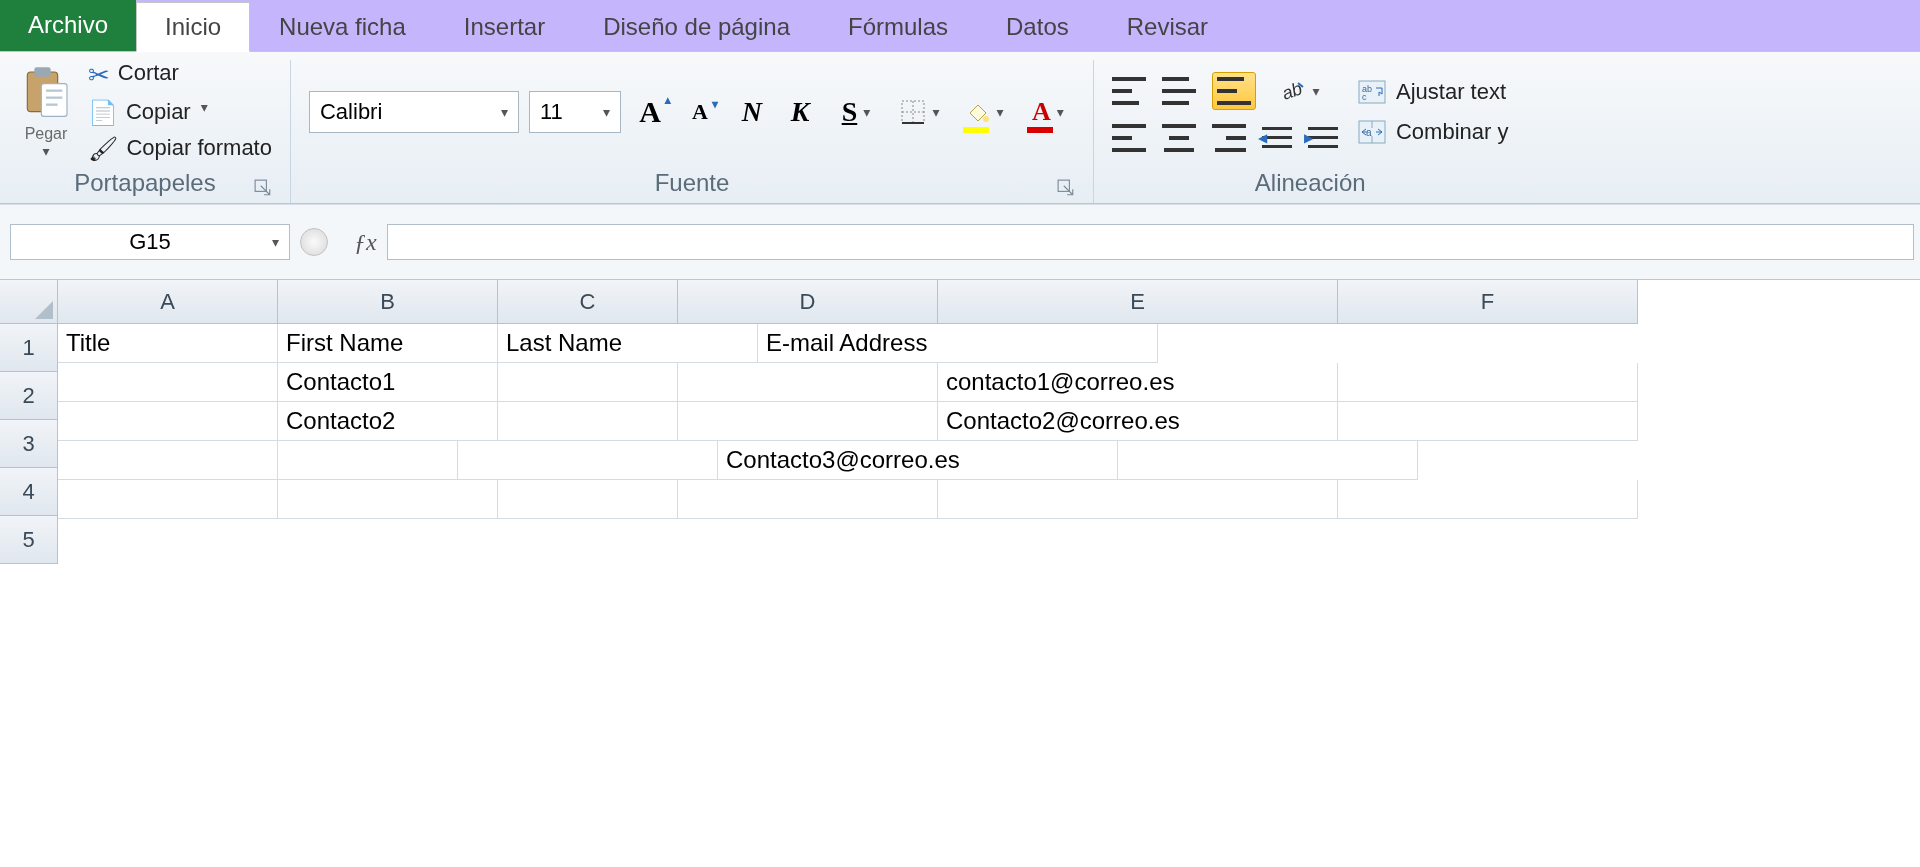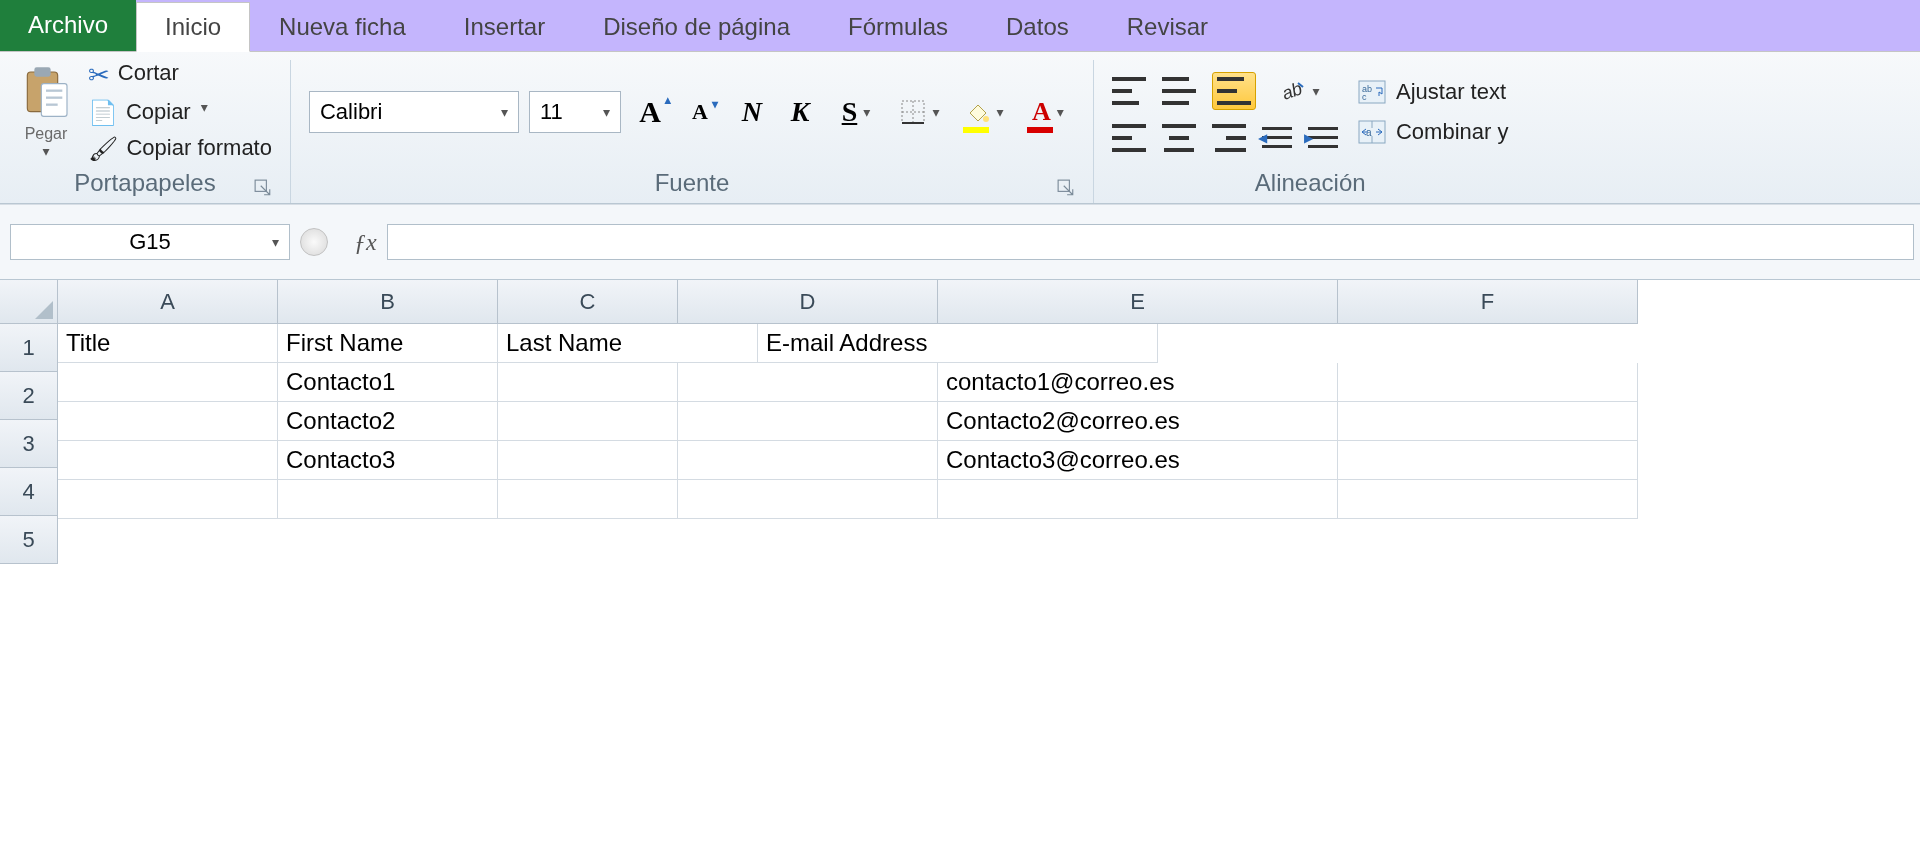--- a/index.html
+++ b/index.html
@@ -356,21 +356,20 @@
       <div class="row">
         <div class="cell cA"></div>
         <div class="cell cB">Contacto2</div>
         <div class="cell cC"></div>
         <div class="cell cD"></div>
         <div class="cell cE">Contacto2@correo.es</div>
         <div class="cell cF"></div>
       </div>
       <div class="row">
         <div class="cell cA"></div>
-        <div class="cell cB">Contacto3</div>
         <div class="cell cC"></div>
         <div class="cell cD"></div>
         <div class="cell cE">Contacto3@correo.es</div>
         <div class="cell cF"></div>
       </div>
       <div class="row">
         <div class="cell cA"></div>
         <div class="cell cB"></div>
         <div class="cell cC"></div>
         <div class="cell cD"></div>

